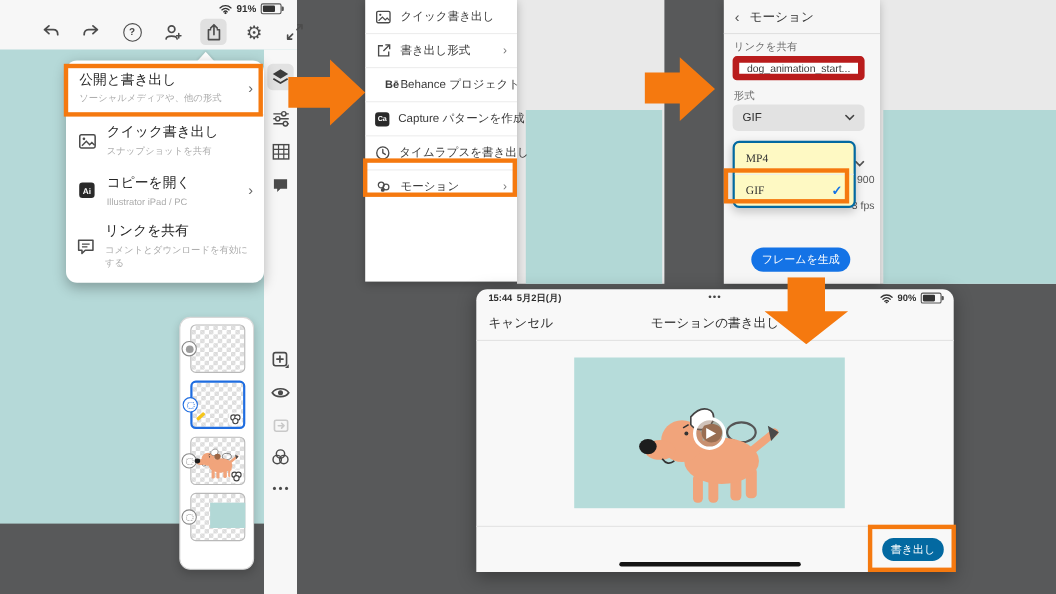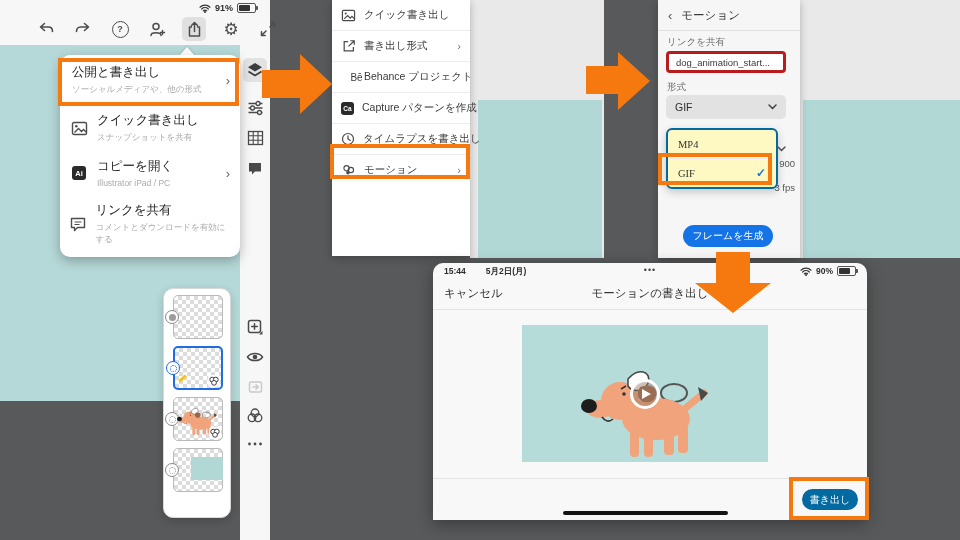--- a/index.html
+++ b/index.html
@@ -1,21 +1,21 @@
 <!DOCTYPE html>
 <html><head>
 <meta charset="utf-8">
 <style>
   html,body{margin:0;padding:0;}
   body{width:960px;height:540px;background:#58595A;font-family:"Liberation Sans","DejaVu Sans",sans-serif;-webkit-font-smoothing:antialiased;}
   .stage{position:relative;width:960px;height:540px;overflow:hidden;}
   svg{display:block;}
 
   
-  .screen1{position:absolute;left:0;top:0;width:270px;height:401px;background:#B5D9D8;}
+  .screen1{position:absolute;left:0;top:0;width:270px;height:476px;background:#B5D9D8;}
   .topbar{position:absolute;left:0;top:0;width:270px;height:45px;background:#F7F7F7;}
   .status1{position:absolute;right:14px;top:3px;display:flex;align-items:center;gap:4px;font-size:9px;font-weight:bold;color:#2d2d2d;}
   .battery{position:relative;width:17px;height:8px;border:1px solid #555;border-radius:2px;}
   .battery i{position:absolute;left:1px;top:1px;bottom:1px;width:11px;background:#333;border-radius:1px;}
   .battery::after{content:"";position:absolute;right:-3px;top:2px;width:2px;height:4px;background:#555;border-radius:0 1px 1px 0;}
   .toolrow{position:absolute;left:34px;top:17px;display:flex;align-items:center;gap:13px;}
   .tbtn{width:24px;height:24px;display:flex;align-items:center;justify-content:center;color:#4c4c4c;}
   .tbtn.active{background:#E0E0E0;border-radius:5px;}
   .helpcirc{width:15px;height:15px;border:1.5px solid #4c4c4c;border-radius:50%;display:flex;align-items:center;justify-content:center;font-size:9px;font-weight:bold;color:#4c4c4c;}
   .gearglyph{font-size:17px;line-height:1;color:#4c4c4c;}
@@ -48,46 +48,46 @@
   .ymark{position:absolute;left:3px;bottom:8px;width:9px;height:3px;background:#F5C518;transform:rotate(-42deg);border-radius:1px;}
   .tealblock{position:absolute;left:35%;top:20%;right:-1px;height:55%;background:#B2D8D6;}
 
   
   .menu2{position:absolute;left:332px;top:0;width:138px;height:256px;background:#ffffff;box-shadow:0 2px 8px rgba(0,0,0,.25);}
   .m2-row{display:flex;align-items:center;gap:8px;height:30px;padding:0 9px;border-bottom:1px solid #EDEDED;position:relative;}
   .m2-row:last-child{border-bottom:none;}
   .m2-label{font-size:10.5px;color:#3B3B3B;white-space:nowrap;}
   .m2-ic{width:15px;display:flex;justify-content:center;color:#4a4a4a;}
   .ca-badge{width:13px;height:13px;background:#2A2A2A;color:#fff;border-radius:3px;font-size:6.5px;font-weight:bold;display:flex;align-items:center;justify-content:center;}
-  .be-txt{font-size:10px;font-weight:normal;color:#3B3B3B;margin-left:16px;}
+  .be-txt{font-size:10px;font-weight:bold;color:#3B3B3B;margin-left:16px;}
   .m2-chev{margin-left:auto;font-size:11px;color:#777;}
   .canvas2{position:absolute;left:470px;top:0;width:134px;height:258px;background:#E9E9E9;}
   .canvas3{position:absolute;left:800px;top:0;width:160px;height:258px;background:#E9E9E9;}
   .artboard{position:absolute;background:#B2D8D6;}
 
   
   .panel3{position:absolute;left:658px;top:0;width:142px;height:258px;background:#F6F6F6;box-shadow:0 2px 8px rgba(0,0,0,.25);}
   .p3-head{position:absolute;left:10px;top:8px;display:flex;align-items:center;gap:9px;font-size:11.5px;color:#333;}
   .p3-back{font-size:13px;color:#555;}
   .p3-div{position:absolute;left:0;top:30px;width:100%;border-bottom:1px solid #E0E0E0;}
   .p3-label{position:absolute;left:9px;font-size:9.5px;color:#6E6E6E;}
-  .p3-input{position:absolute;left:8px;top:51px;width:120px;height:22px;background:#fff;border:3px solid #b91c1c;border-radius:4px;box-sizing:border-box;display:flex;align-items:center;padding:0 7px;font-size:9.5px;color:#3a3a3a;white-space:nowrap;overflow:hidden;}
+  .p3-input{position:absolute;left:8px;top:51px;width:120px;height:22px;background:#fff;border:6px solid #b91c1c;border-radius:4px;box-sizing:border-box;display:flex;align-items:center;padding:0 7px;font-size:9.5px;color:#3a3a3a;white-space:nowrap;overflow:hidden;}
   .p3-select{position:absolute;left:8px;top:95px;width:120px;height:24px;background:#E2E2E2;border-radius:5px;display:flex;align-items:center;padding:0 9px;font-size:10.5px;color:#2e2e2e;box-sizing:border-box;}
   .p3-select .sel-chev{margin-left:auto;}
   .p3-bgval{position:absolute;font-size:9.5px;color:#555;}
   .p3-gen{position:absolute;left:25px;top:225px;width:90px;height:22px;background:#1473E6;border-radius:11px;color:#fff;font-size:10px;display:flex;align-items:center;justify-content:center;border:none;}
   .dropdown{position:absolute;left:8px;top:128px;width:108px;background:#fef9c3;border:2px solid #0369a1;border-radius:6px;box-shadow:0 3px 9px rgba(0,0,0,.2);font-family:Liberation Serif, serif;}
   .dd-row{height:28px;display:flex;align-items:center;padding:0 10px;font-size:10.5px;color:#333;border-bottom:1px solid #EDEDED;}
   .dd-row:last-child{border-bottom:none;}
   .dd-check{margin-left:auto;color:#1473E6;font-size:12px;font-weight:bold;}
 
   
   .modal{position:absolute;left:433px;top:263px;width:434px;height:257px;background:#F8F8F8;border-radius:10px 10px 0 0;box-shadow:0 4px 16px rgba(0,0,0,.35);}
   .md-status{position:absolute;left:0;top:3px;width:100%;height:12px;}
-  .md-time{position:absolute;left:11px;top:0;font-size:8.5px;font-weight:bold;color:#2d2d2d;display:flex;gap:20px;}
+  .md-time{position:absolute;left:11px;top:0;font-size:8.5px;font-weight:bold;color:#2d2d2d;display:flex;gap:4px;}
   .md-dots{position:absolute;left:0;top:-1px;width:100%;text-align:center;font-size:9px;letter-spacing:1px;color:#444;}
   .md-right{position:absolute;right:11px;top:0;display:flex;align-items:center;gap:4px;font-size:8.5px;font-weight:bold;color:#2d2d2d;}
   .md-cancel{position:absolute;left:11px;top:23px;font-size:11.5px;color:#2e2e2e;}
   .md-title{position:absolute;left:0;top:23px;width:100%;text-align:center;font-size:11.5px;color:#2e2e2e;}
   .md-div1{position:absolute;left:0;top:46px;width:100%;border-bottom:1px solid #E3E3E3;}
   .md-div2{position:absolute;left:0;top:215px;width:100%;border-bottom:1px solid #E3E3E3;}
   .preview{position:absolute;left:89px;top:62px;width:246px;height:137px;background:#B6DCDA;overflow:hidden;}
   .playwrap{position:absolute;left:50%;top:50%;transform:translate(-50%,-50%);width:30px;height:30px;border:3px solid #ffffff;border-radius:50%;background:rgba(150,120,100,.45);display:flex;align-items:center;justify-content:center;box-sizing:border-box;}
   .playtri{width:0;height:0;border-top:5px solid transparent;border-bottom:5px solid transparent;border-left:9px solid #fff;margin-left:2px;}
   .homebar{position:absolute;left:130px;top:248px;width:165px;height:4px;background:#141414;border-radius:2px;}

